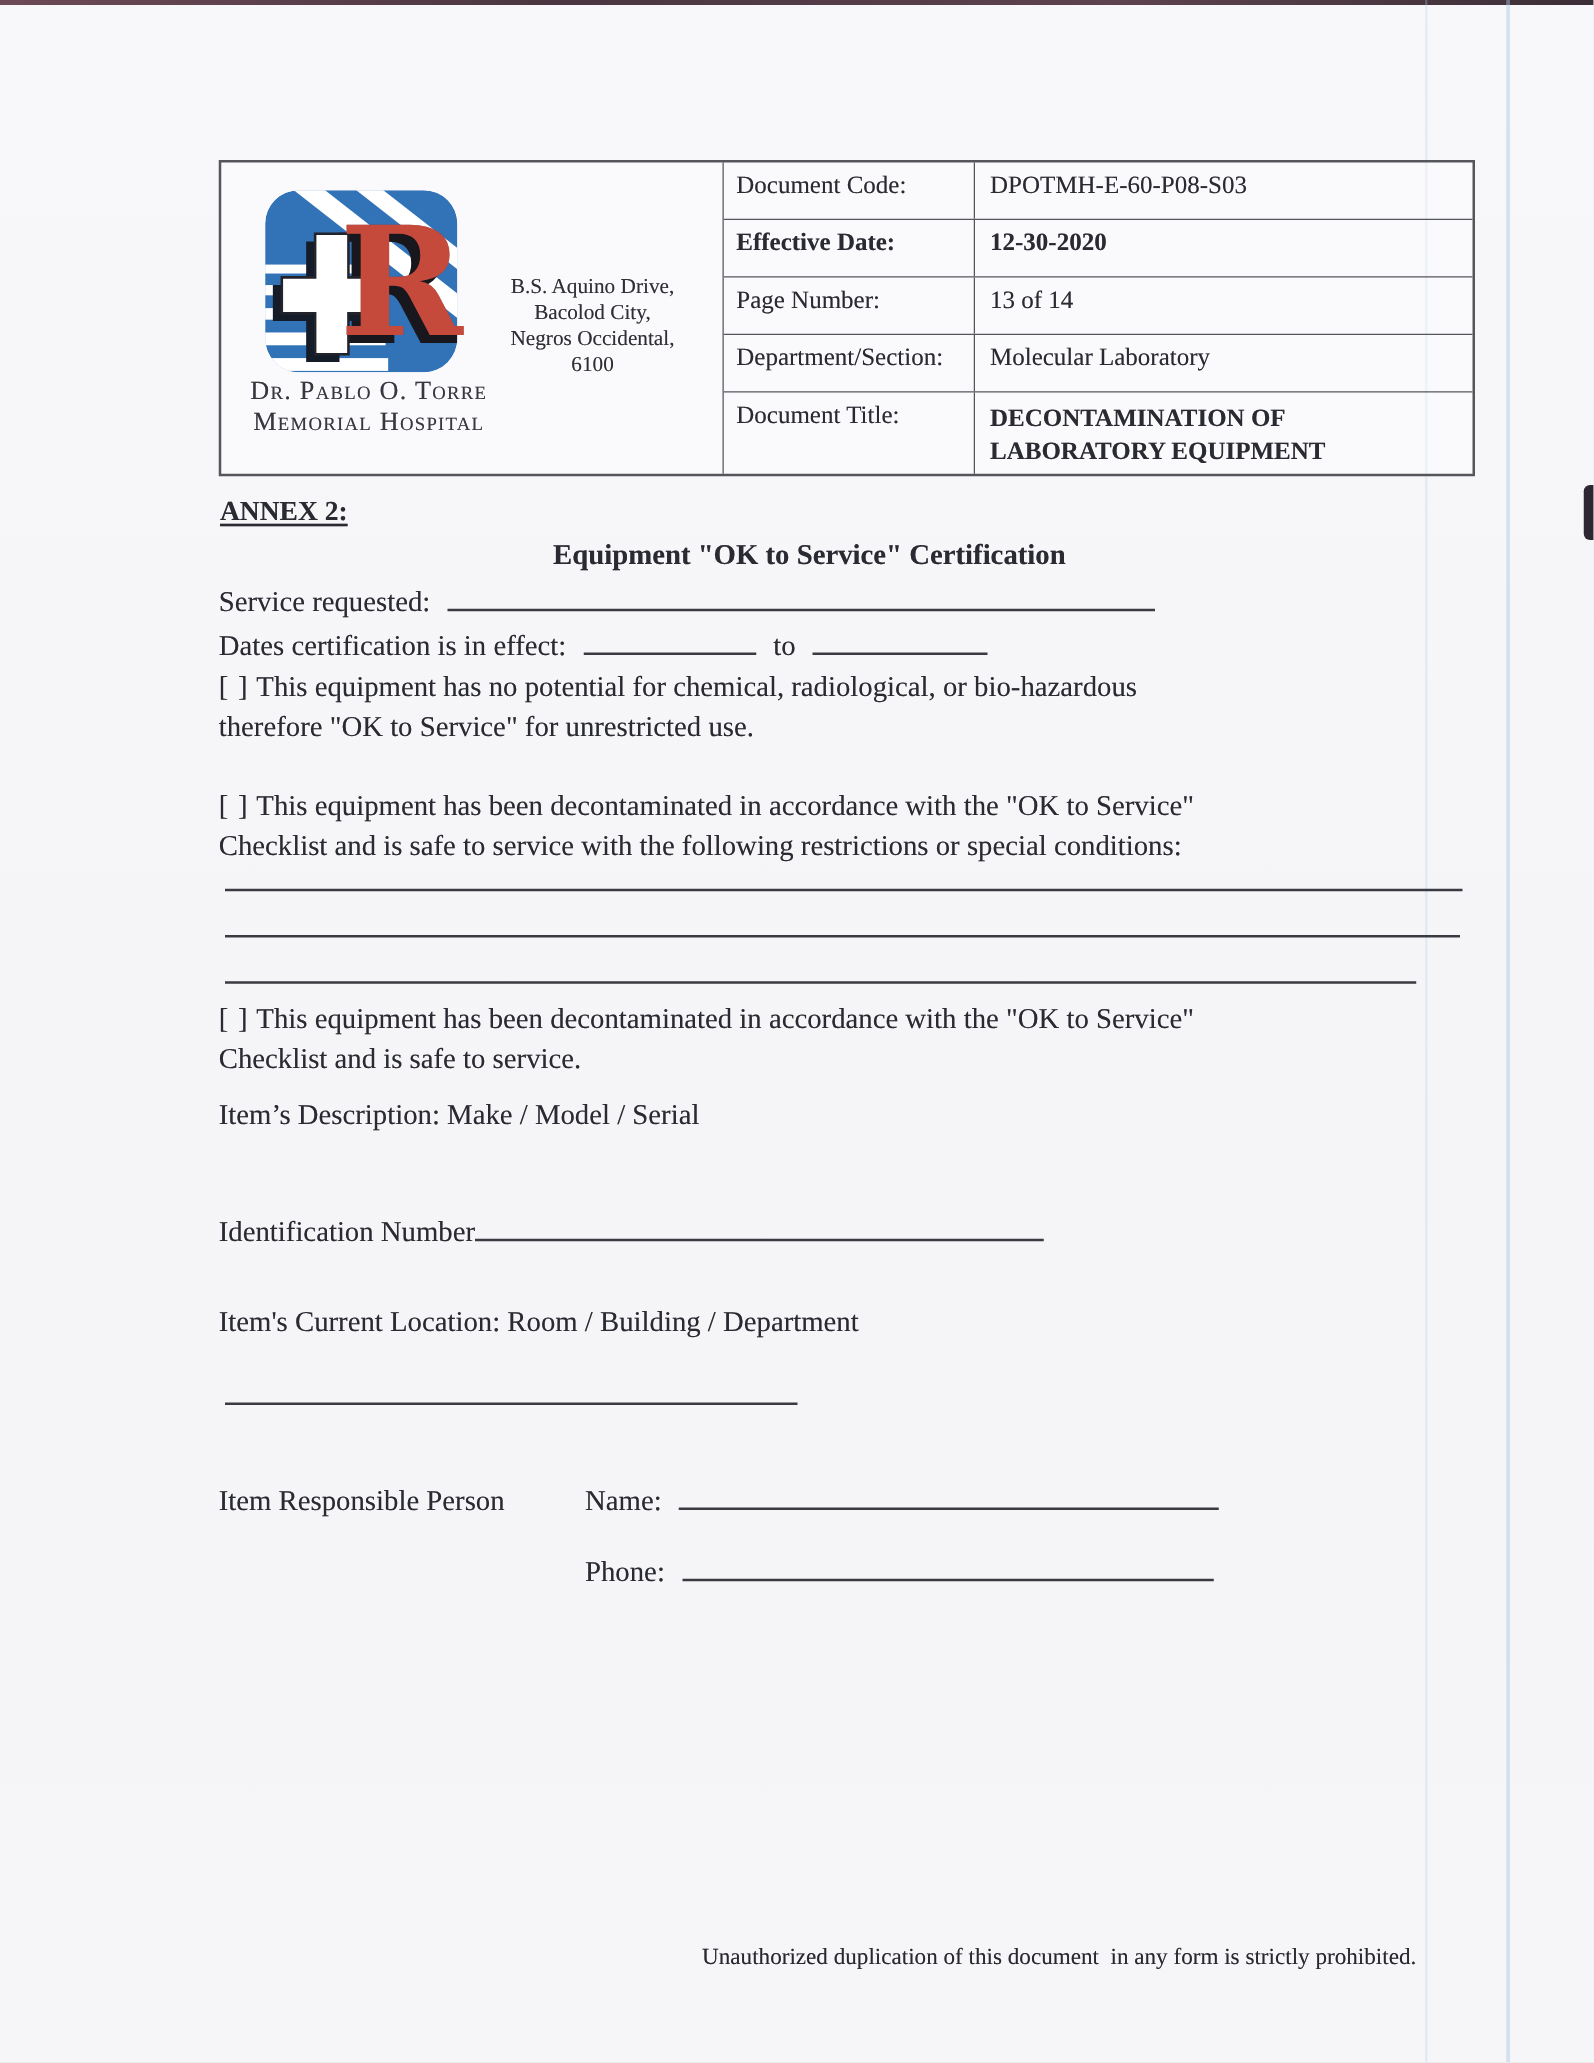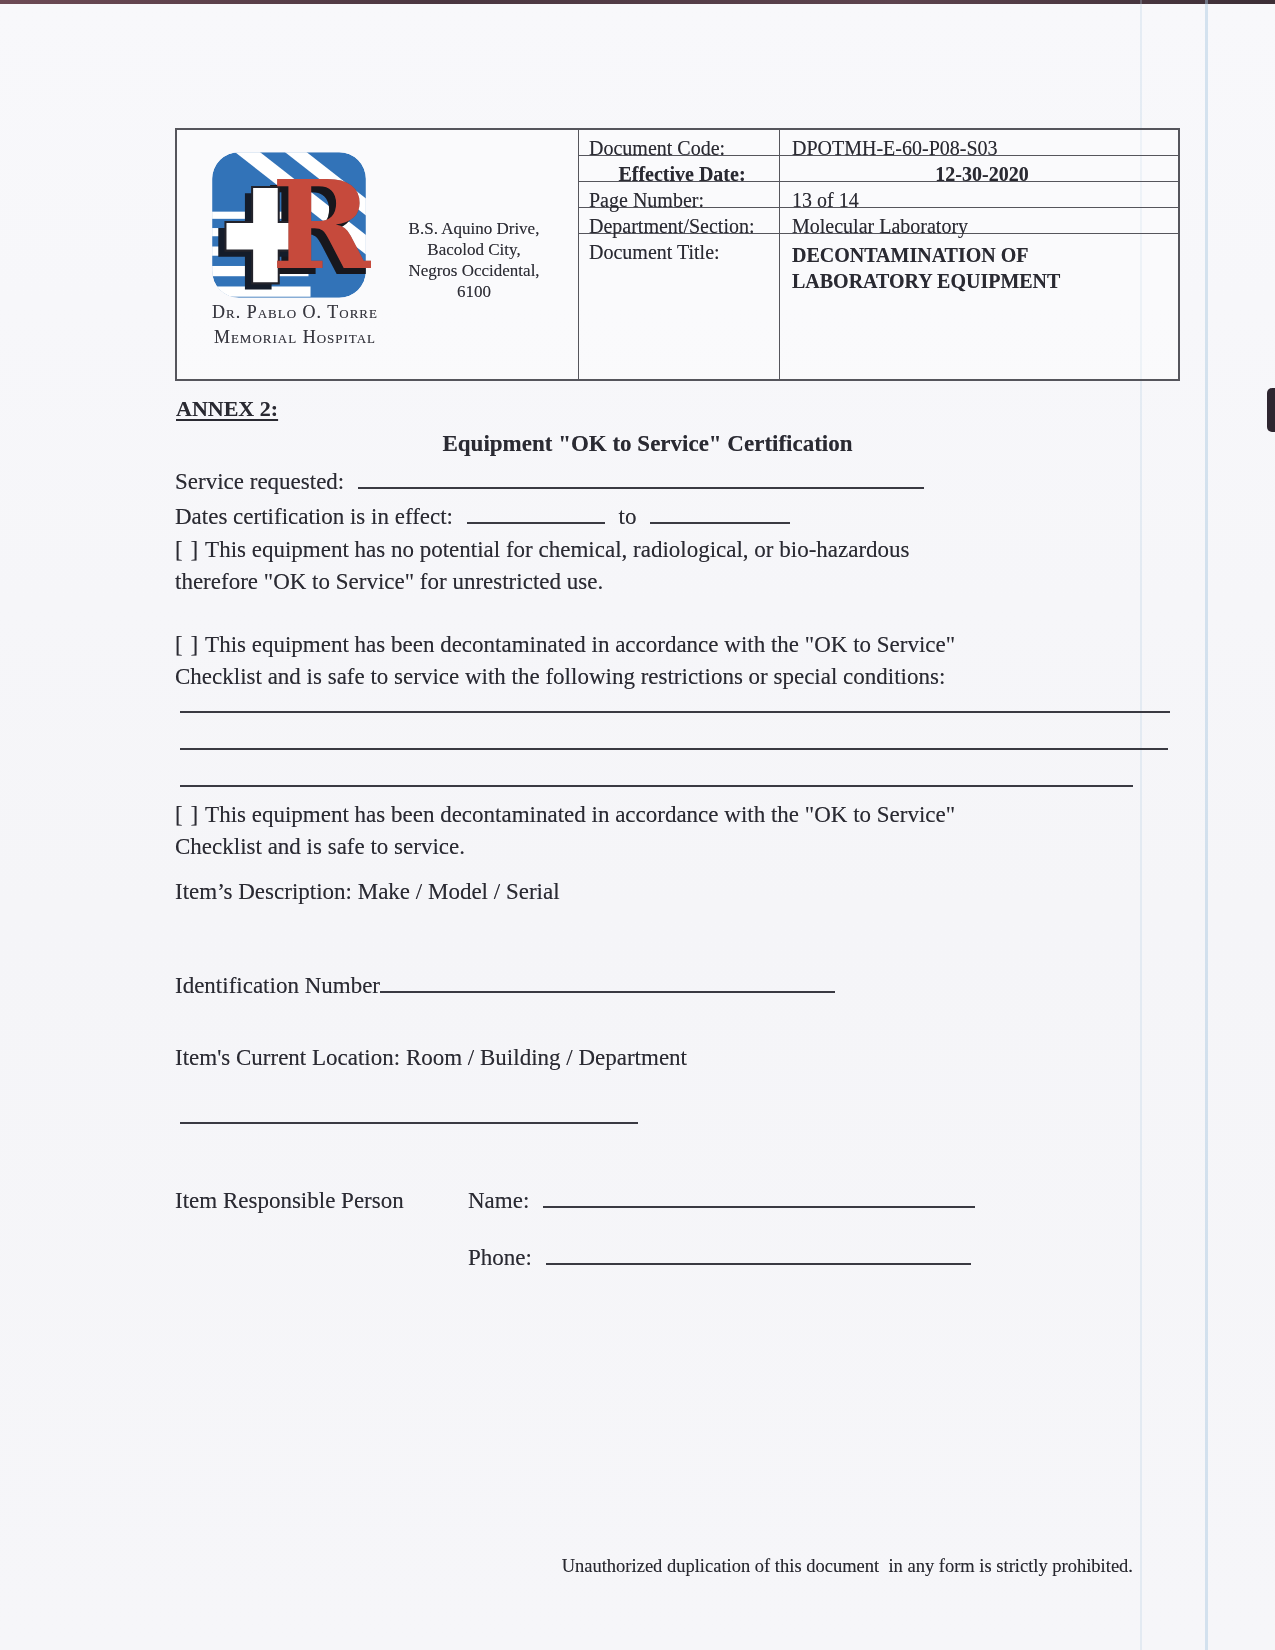--- a/index.html
+++ b/index.html
@@ -24,30 +24,30 @@
     background:#2e2630; border-radius:5px 0 0 5px; }
 
   
   .header-table {
     position:absolute; left:175px; top:128px; width:1005px; height:253px;
     border:2px solid #55555c; display:flex; background:rgba(255,255,255,.35);
   }
   .cell-org { position:relative; width:402px; border-right:1px solid #55555c; }
   .org-logo { position:absolute; left:30px; top:20px; }
   .org-name { position:absolute; left:2px; top:170px; width:232px; text-align:center;
-    font-variant:small-caps; font-size:18px; line-height:25px; letter-spacing:1px; color:#37373f; }
+    font-variant:small-caps; font-size:21px; line-height:25px; letter-spacing:1px; color:#37373f; }
   .org-address { position:absolute; left:216px; top:88px; width:162px; text-align:center;
     font-size:17px; line-height:21px; color:#2e2e36; }
   .meta { flex:1; display:flex; flex-direction:column; }
-  .meta-row { display:flex; height:26px; border-bottom:1px solid #55555c; }
+  .meta-row { display:flex; height:46px; border-bottom:1px solid #55555c; }
   .meta-row:last-child { flex:1; border-bottom:none; }
   .meta-lbl { width:201px; border-right:1px solid #55555c; padding:7px 4px 0 10px;
     font-size:20px; }
   .meta-val { flex:1; padding:7px 6px 0 12px; font-size:20px; }
-  .row-bolder .meta-lbl, .row-bolder .meta-val { font-weight:600;text-align:center; }
+  .row-bolder .meta-lbl, .row-bolder .meta-val { font-weight:600; }
   .val-title { font-weight:bold; line-height:26px; padding-top:8px; }
 
   
   .annex { position:absolute; left:176px; top:396px; font-size:22px; font-weight:bold;
     text-decoration:underline; text-decoration-thickness:2px; text-underline-offset:3px; }
   .form-title { position:absolute; left:175px; top:431px; width:945px; text-align:center;
     font-size:23px; font-weight:bold; }
   .body-text { font-size:23px; line-height:31.5px; }
   .blk { position:absolute; left:175px; width:950px; }
   .fill-line { display:inline-block; border-bottom:2px solid #3a3a42; height:2px; }

